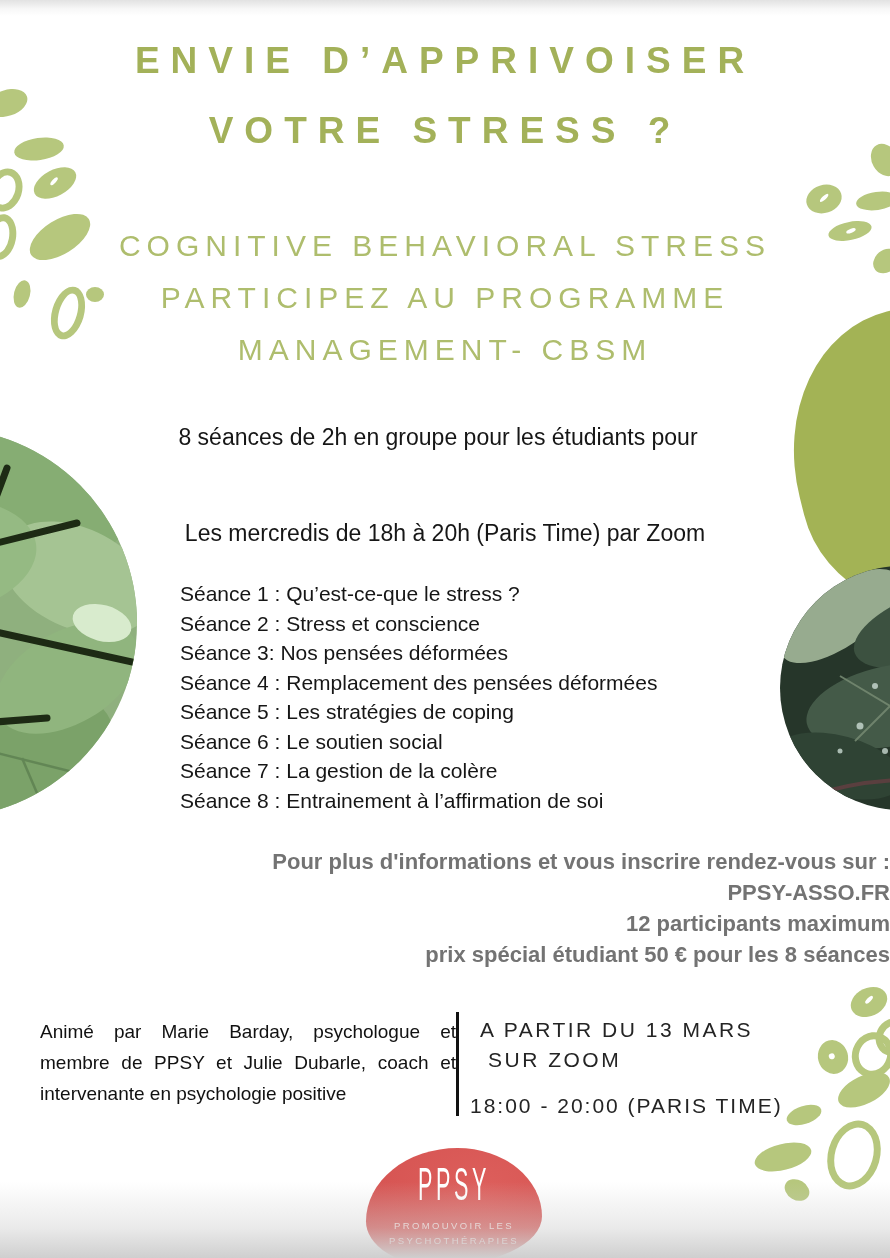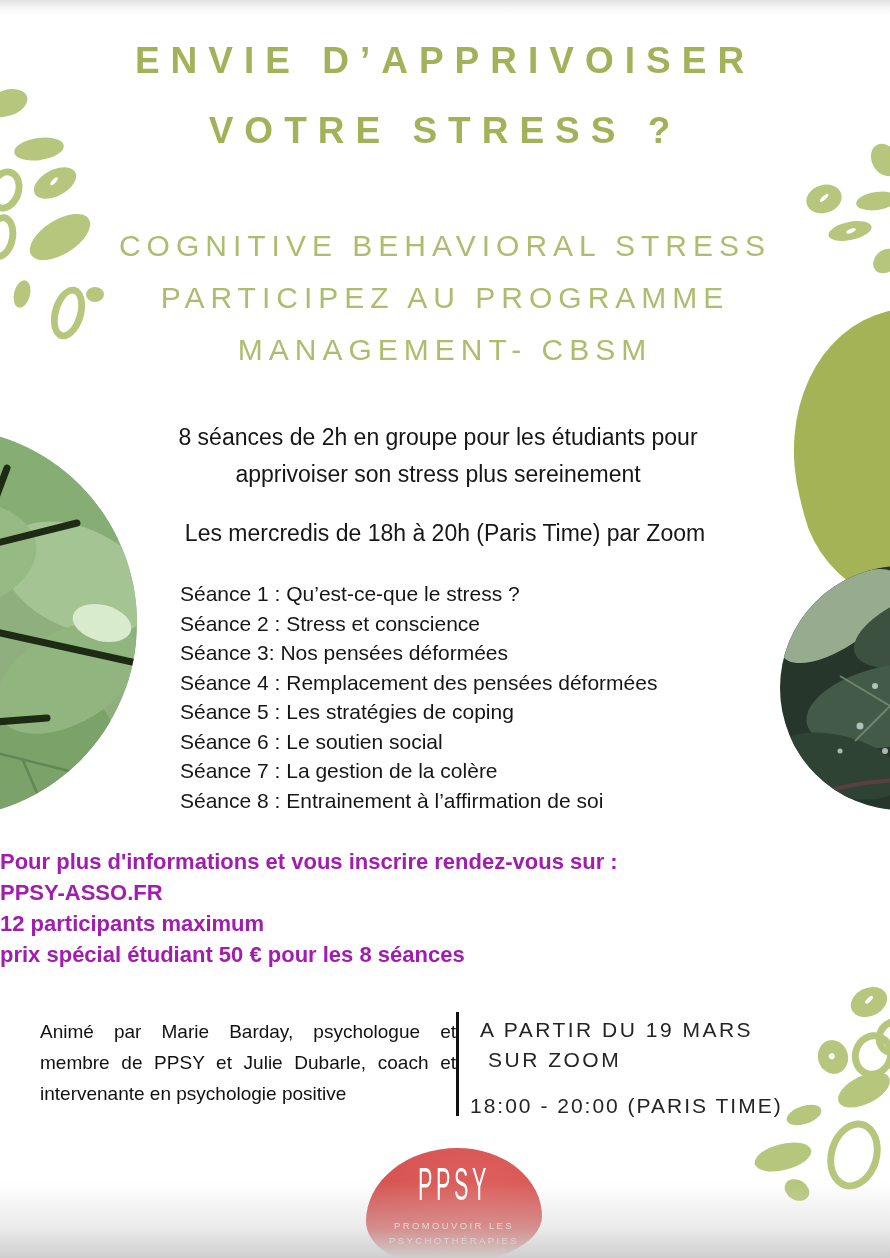--- a/index.html
+++ b/index.html
@@ -27,22 +27,22 @@
   .title-line{position:absolute;left:0;width:890px;text-align:center;
     font-weight:bold;font-size:37px;letter-spacing:11px;color:#a3b159;}
   .subtitle{position:absolute;left:0;top:220px;width:890px;text-align:center;
     font-size:30px;letter-spacing:6px;color:#aebd6d;line-height:52px;font-weight:400;}
   .intro{position:absolute;left:0;top:419px;width:876px;text-align:center;
     font-size:23px;line-height:37px;color:#161616;}
   .schedule{position:absolute;left:0;top:520px;width:890px;text-align:center;
     font-size:23px;color:#161616;}
   .sessions{position:absolute;left:180px;top:579px;margin:0;padding:0;list-style:none;
     font-size:21px;line-height:29.5px;color:#161616;}
-  .registration{position:absolute;left:0;top:846px;width:890px;text-align:left;
-    font-size:22px;line-height:31px;font-weight:bold;color:#a21caf;}
+  .registration{position:absolute;left:0;top:846px;width:890px;text-align:right;
+    font-size:22px;line-height:31px;font-weight:bold;color:#737373;}
   .facilitators{position:absolute;left:40px;top:1016px;width:416px;
     font-size:19px;line-height:31px;text-align:justify;color:#111111;}
   .v-divider{position:absolute;left:456px;top:1012px;width:3px;height:104px;background:#111111;}
   .event{position:absolute;left:480px;top:1018px;width:400px;color:#242424;}
   .event .l1{font-size:21px;letter-spacing:2.5px;}
   .event .l2{font-size:21px;letter-spacing:2.5px;margin:6px 0 0 8px;}
   .event .time{font-size:21px;letter-spacing:2px;margin:22px 0 0 -10px;}
   
   .logo-blob{
     position:absolute;left:366px;top:1148px;width:176px;height:118px;z-index:20;
@@ -173,21 +173,20 @@
   <div class="title-line" style="top:40px;">ENVIE D’APPRIVOISER</div>
 
   <div class="subtitle">
     <div>COGNITIVE BEHAVIORAL STRESS</div>
     <div>PARTICIPEZ AU PROGRAMME</div>
     <div>MANAGEMENT- CBSM</div>
   </div>
 
   <div class="intro">
     <div>8 séances de 2h en groupe pour les étudiants pour</div>
-    <div>apprivoiser son stress plus sereinement</div>
   </div>
 
   <div class="schedule">Les mercredis de 18h à 20h (Paris Time) par Zoom</div>
 
   <ul class="sessions">
     <li>Séance 1 : Qu’est-ce-que le stress ?</li>
     <li>Séance 2 : Stress et conscience</li>
     <li>Séance 3:  Nos pensées déformées</li>
     <li>Séance 4 : Remplacement des pensées déformées</li>
     <li>Séance 5 : Les stratégies de coping</li>
@@ -201,21 +200,21 @@
     <div>PPSY-ASSO.FR</div>
     <div>12 participants maximum</div>
     <div>prix spécial étudiant 50 € pour les 8 séances</div>
   </div>
 
   <div class="facilitators">Animé par Marie Barday, psychologue et membre de PPSY et Julie Dubarle, coach et intervenante en psychologie positive</div>
 
   <div class="v-divider"></div>
 
   <div class="event">
-    <div class="l1">A PARTIR DU 19 MARS</div>
+    <div class="l1">A PARTIR DU 13 MARS</div>
     <div class="l2">SUR ZOOM</div>
     <div class="time">18:00 - 20:00 (PARIS TIME)</div>
   </div>
 
   <div class="logo-blob">
     <span class="logo-word">PPSY</span>
     <span class="logo-tagline">
       <span>PROMOUVOIR LES</span><br>
       <span>PSYCHOTHÉRAPIES</span>
     </span>

